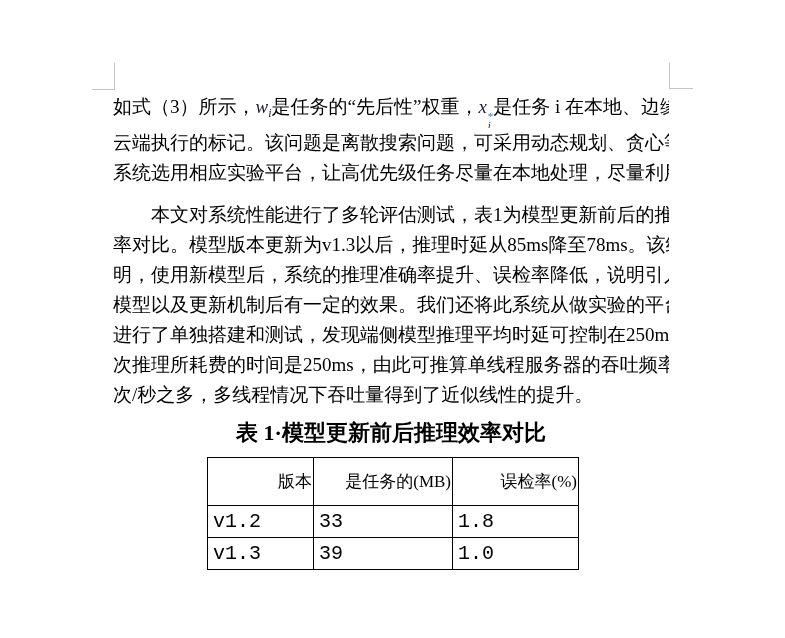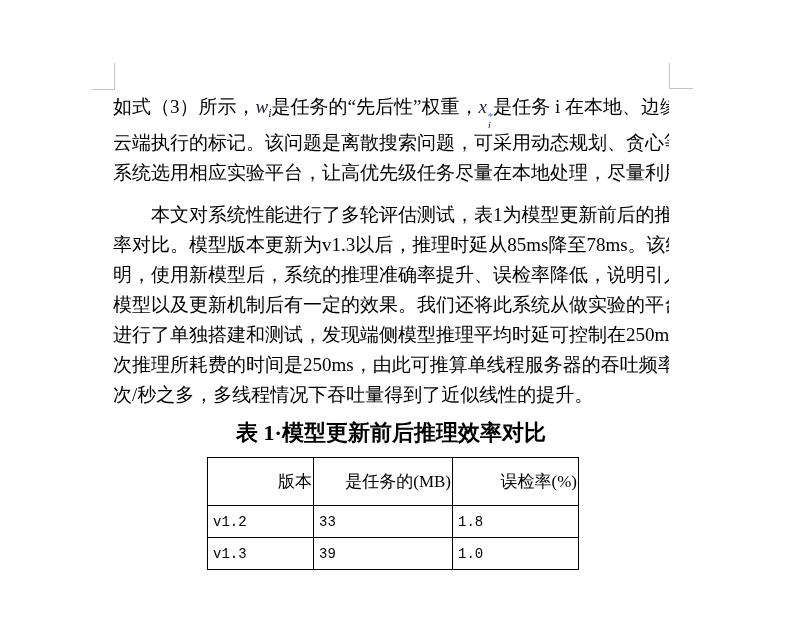--- a/index.html
+++ b/index.html
@@ -112,21 +112,21 @@
     height: 48px;
     font-weight: normal;
     font-size: 17px;
     text-align: right;
     vertical-align: middle;
   }
   table.results td {
     height: 32px;
     padding-left: 5px;
     font-family: "Liberation Mono", "DejaVu Sans Mono", monospace;
-    font-size: 14px;
+    font-size: 20px;
     text-align: left;
     vertical-align: middle;
   }
 </style>
 </head>
 <body>
 
 <div class="page">
 
   <div class="cropmark left"></div>

